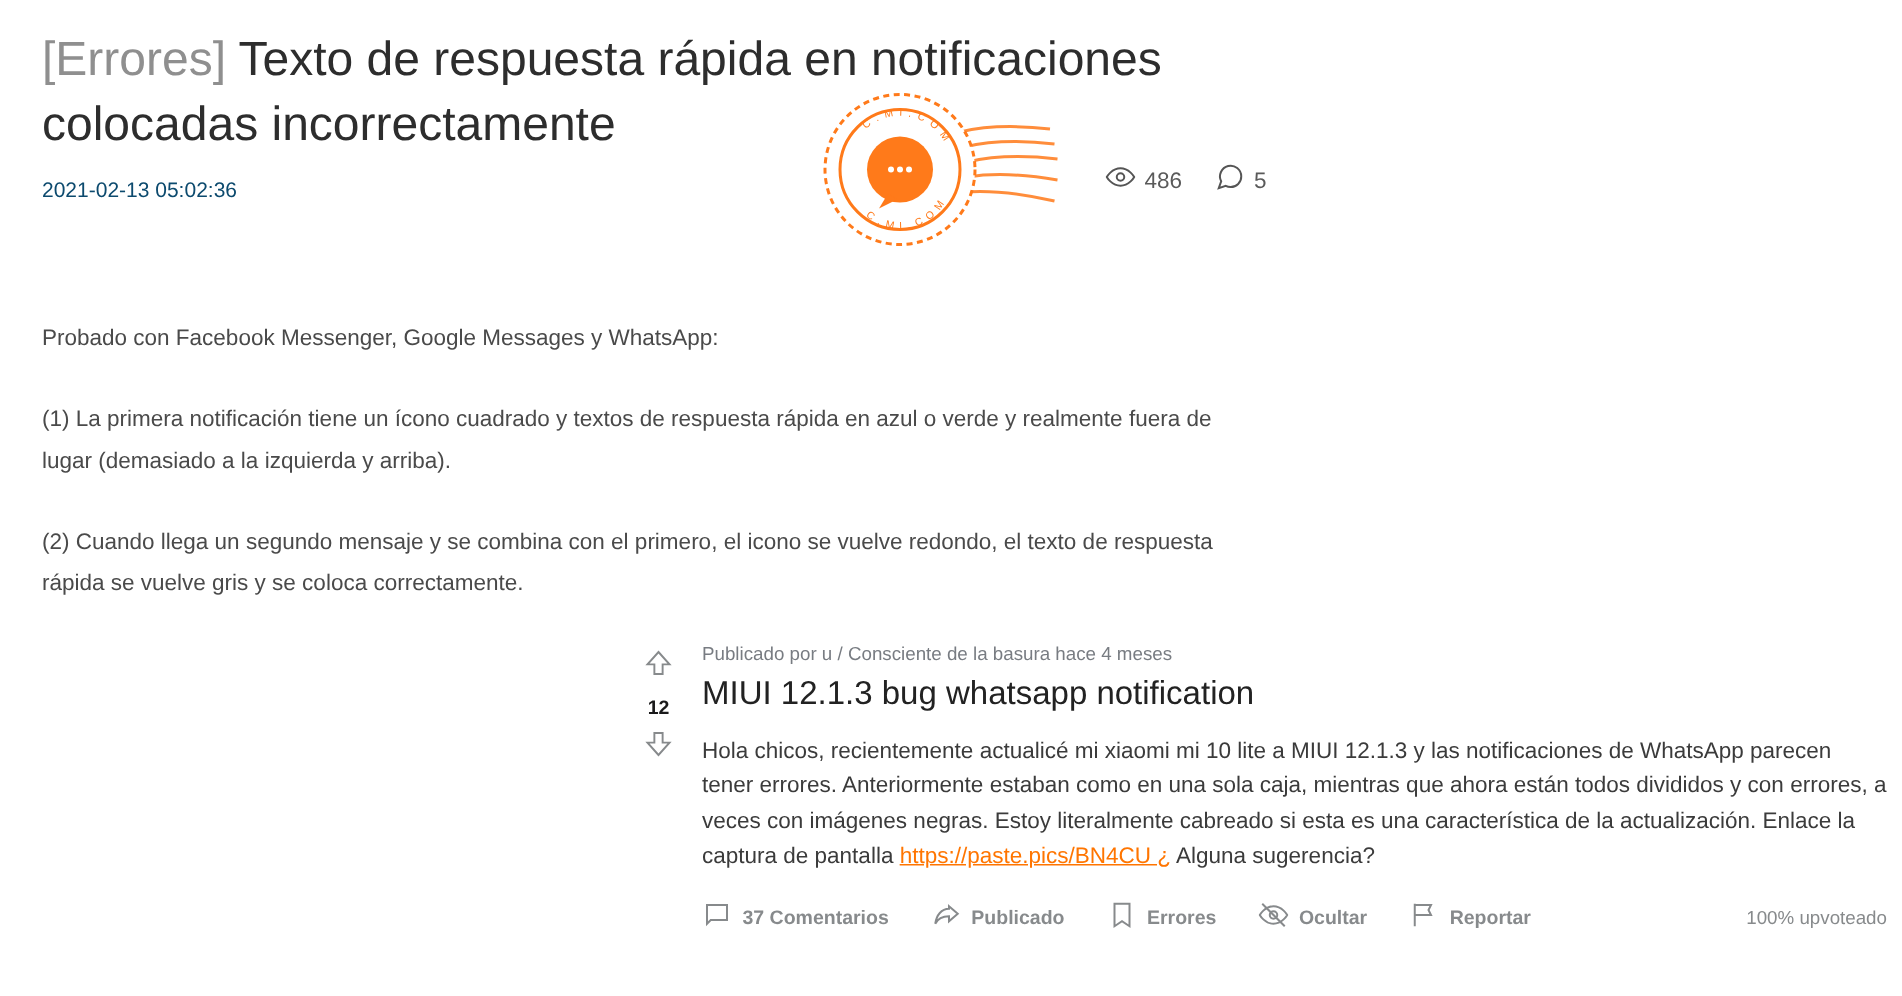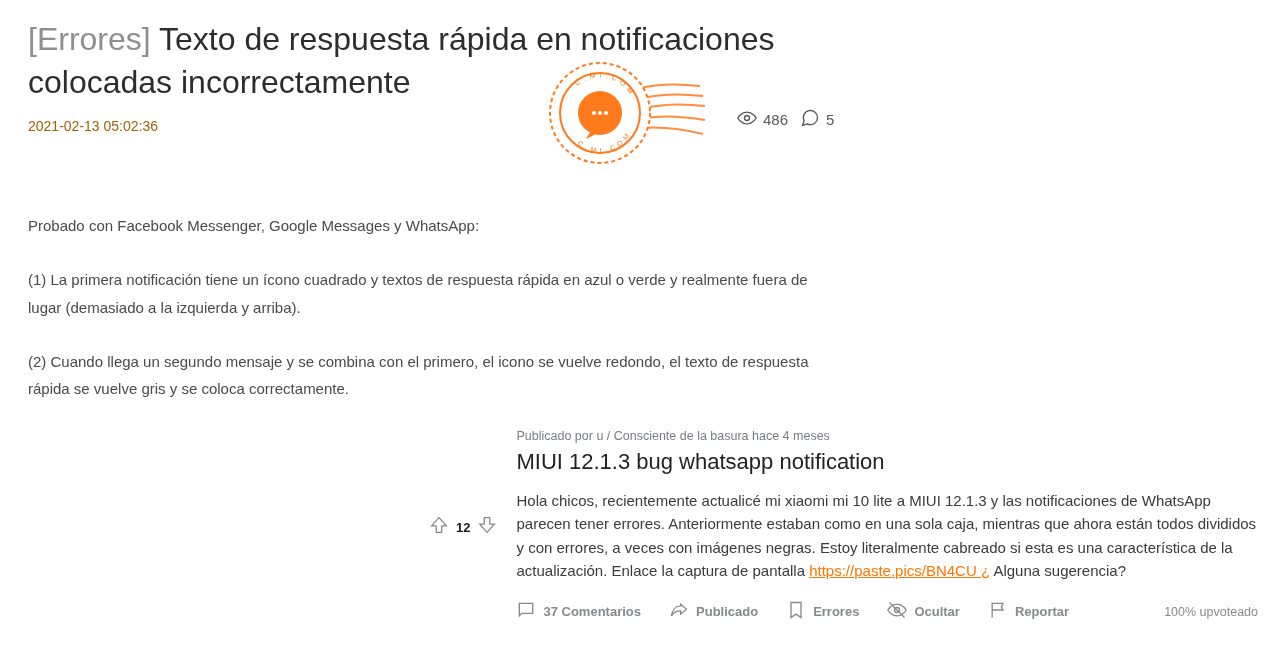--- a/index.html
+++ b/index.html
@@ -20,38 +20,38 @@
     line-height: 1.35;
     max-width: 780px;
     color: #2d2d2d;
   }
   .post-title .tag { color: #8f8f8f; }
   .meta-row {
     display: flex;
     align-items: center;
     margin-top: 14px;
     font-size: 14px;
-    color: #a16207;
+    color: #0c4a6e;
   }
   .timestamp { }
   .stamp-wrap {
     position: absolute;
     left: 545px;
     top: 58px;
     width: 190px;
     height: 120px;
     pointer-events: none;
   }
   .stats {
     position: absolute;
     left: 737px;
     top: 108px;
     display: flex;
     align-items: center;
-    gap: 12px;
+    gap: 22px;
     font-size: 15px;
     color: #5a5a5a;
   }
   .stat { display: flex; align-items: center; gap: 6px; }
   .stat svg { width: 20px; height: 20px; stroke: #555; fill: none; stroke-width: 1.6; }
 
   
   .post-body {
     margin-top: 78px;
     font-size: 15px;
@@ -64,21 +64,21 @@
   
   .card {
     display: flex;
     gap: 18px;
     margin-top: 10px;
     margin-left: 400px;
     width: 830px;
   }
   .vote-col {
     display: flex;
-    flex-direction: row;
+    flex-direction: column;
     align-items: center;
     gap: 6px;
     padding-top: 2px;
     color: #878a8c;
   }
   .vote-col svg { width: 22px; height: 22px; fill: none; stroke: #878a8c; stroke-width: 1.4; }
   .vote-col .score { font-size: 13px; font-weight: 700; color: #1a1a1b; }
   .card-main { flex: 1; }
   .card-byline { font-size: 12.5px; color: #787c82; margin-bottom: 6px; }
   .card-title { font-size: 22px; font-weight: 400; color: #222; margin-bottom: 14px; }

